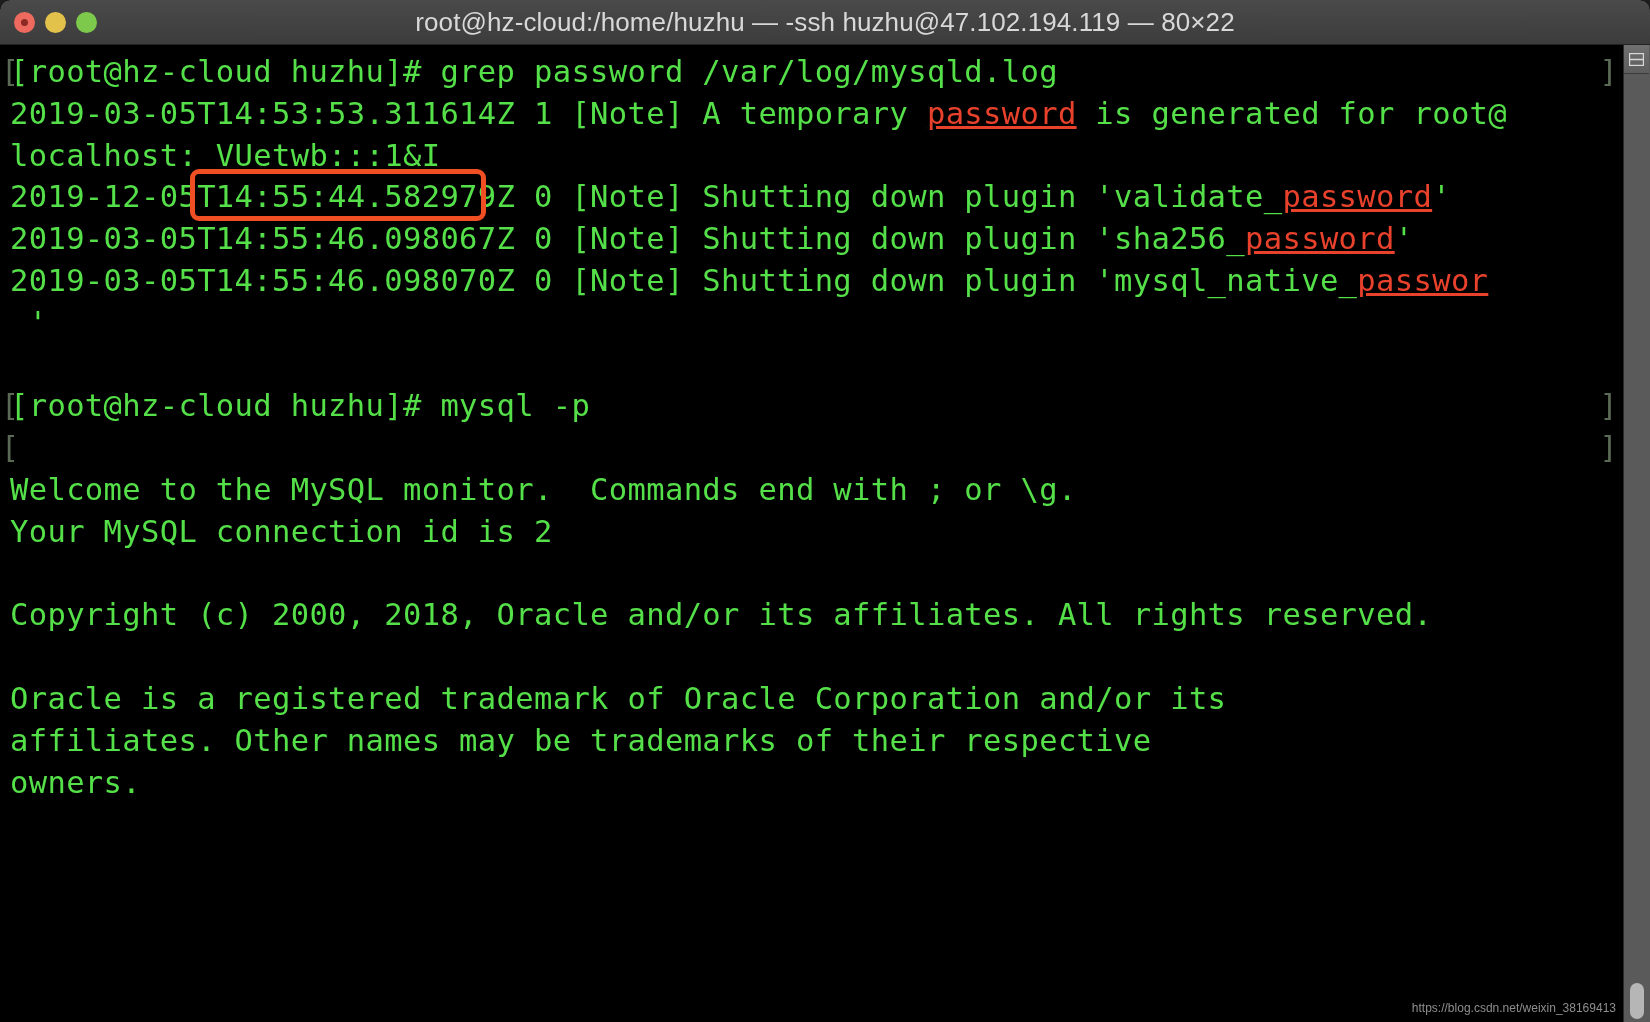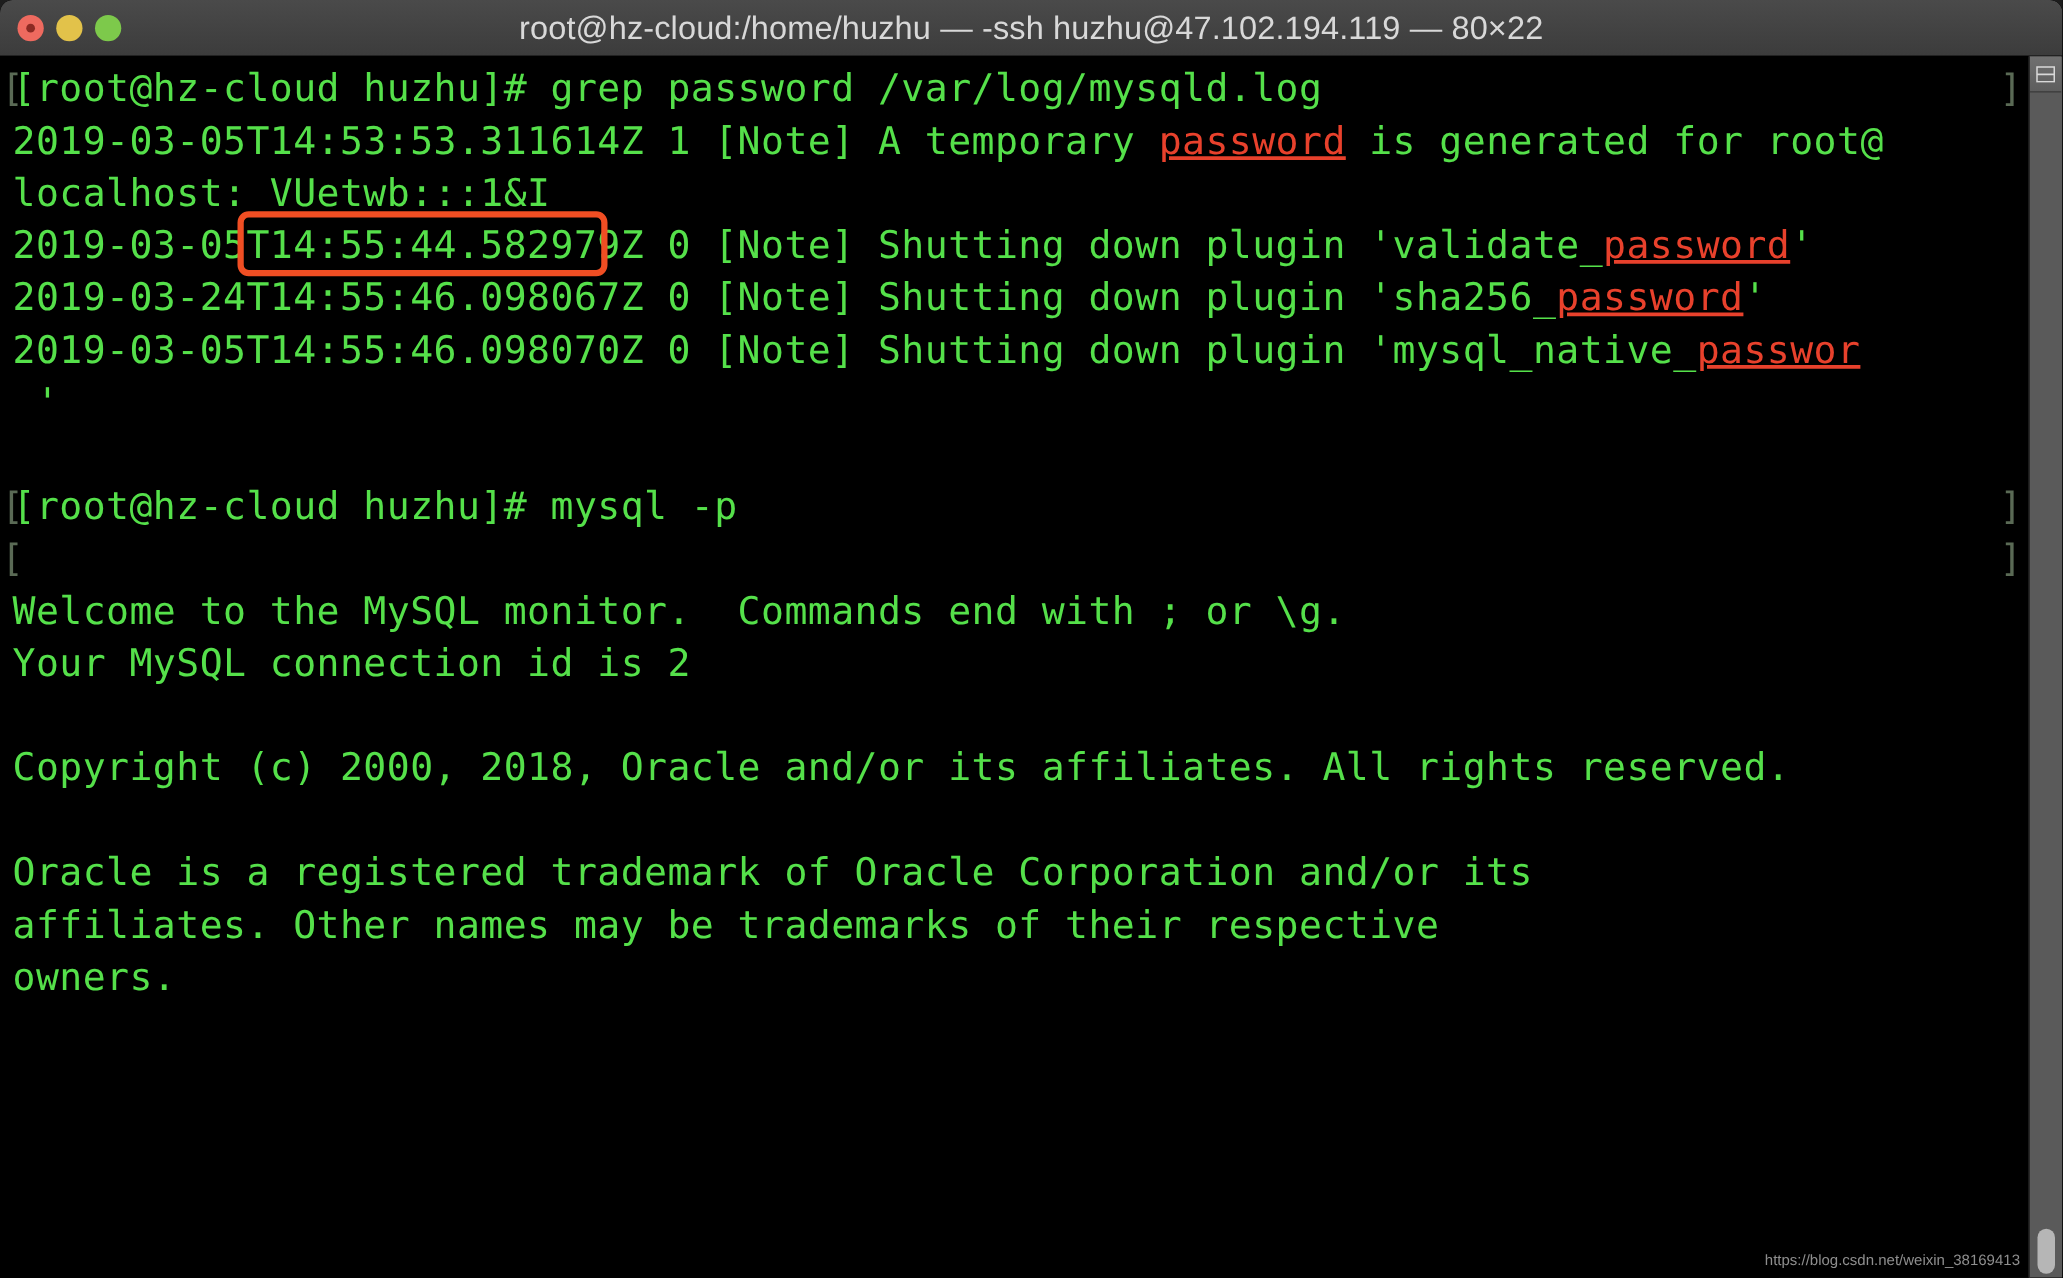--- a/index.html
+++ b/index.html
@@ -193,22 +193,22 @@
     </div>
     <div id="window-title">root@hz-cloud:/home/huzhu — -ssh huzhu@47.102.194.119 — 80×22</div>
   </div>
 
   <div id="terminal-body">
 
     <div id="screen">
         <div class="row"><span class="mark-left">[</span><span class="">[root@hz-cloud huzhu]# grep password /var/log/mysqld.log</span><span class="mark-right">]</span></div>
         <div class="row"><span class="">2019-03-05T14:53:53.311614Z 1 [Note] A temporary </span><span class="match">password</span><span class=""> is generated for root@</span></div>
         <div class="row"><span class="">localhost: VUetwb:::1&amp;I</span></div>
-        <div class="row"><span class="">2019-03-05T14:55:44.582979Z 0 [Note] Shutting down plugin 'validate_</span><span class="match">password</span><span class="">'</span></div>
-        <div class="row"><span class="">2019-03-24T14:55:46.098067Z 0 [Note] Shutting down plugin 'sha256_</span><span class="match">password</span><span class="">'</span></div>
+        <div class="row"><span class="">2019-12-05T14:55:44.582979Z 0 [Note] Shutting down plugin 'validate_</span><span class="match">password</span><span class="">'</span></div>
+        <div class="row"><span class="">2019-03-05T14:55:46.098067Z 0 [Note] Shutting down plugin 'sha256_</span><span class="match">password</span><span class="">'</span></div>
         <div class="row"><span class="">2019-03-05T14:55:46.098070Z 0 [Note] Shutting down plugin 'mysql_native_</span><span class="match">passwor</span></div>
         <div class="row"><span class=""> '</span></div>
         <div class="row"><span class=""> </span></div>
         <div class="row"><span class="mark-left">[</span><span class="">[root@hz-cloud huzhu]# mysql -p</span><span class="mark-right">]</span></div>
         <div class="row"><span class="mark-left">[</span><span class="mark-right">]</span></div>
         <div class="row"><span class="">Welcome to the MySQL monitor.  Commands end with ; or \g.</span></div>
         <div class="row"><span class="">Your MySQL connection id is 2</span></div>
         <div class="row"><span class=""> </span></div>
         <div class="row"><span class="">Copyright (c) 2000, 2018, Oracle and/or its affiliates. All rights reserved.</span></div>
         <div class="row"><span class=""> </span></div>

